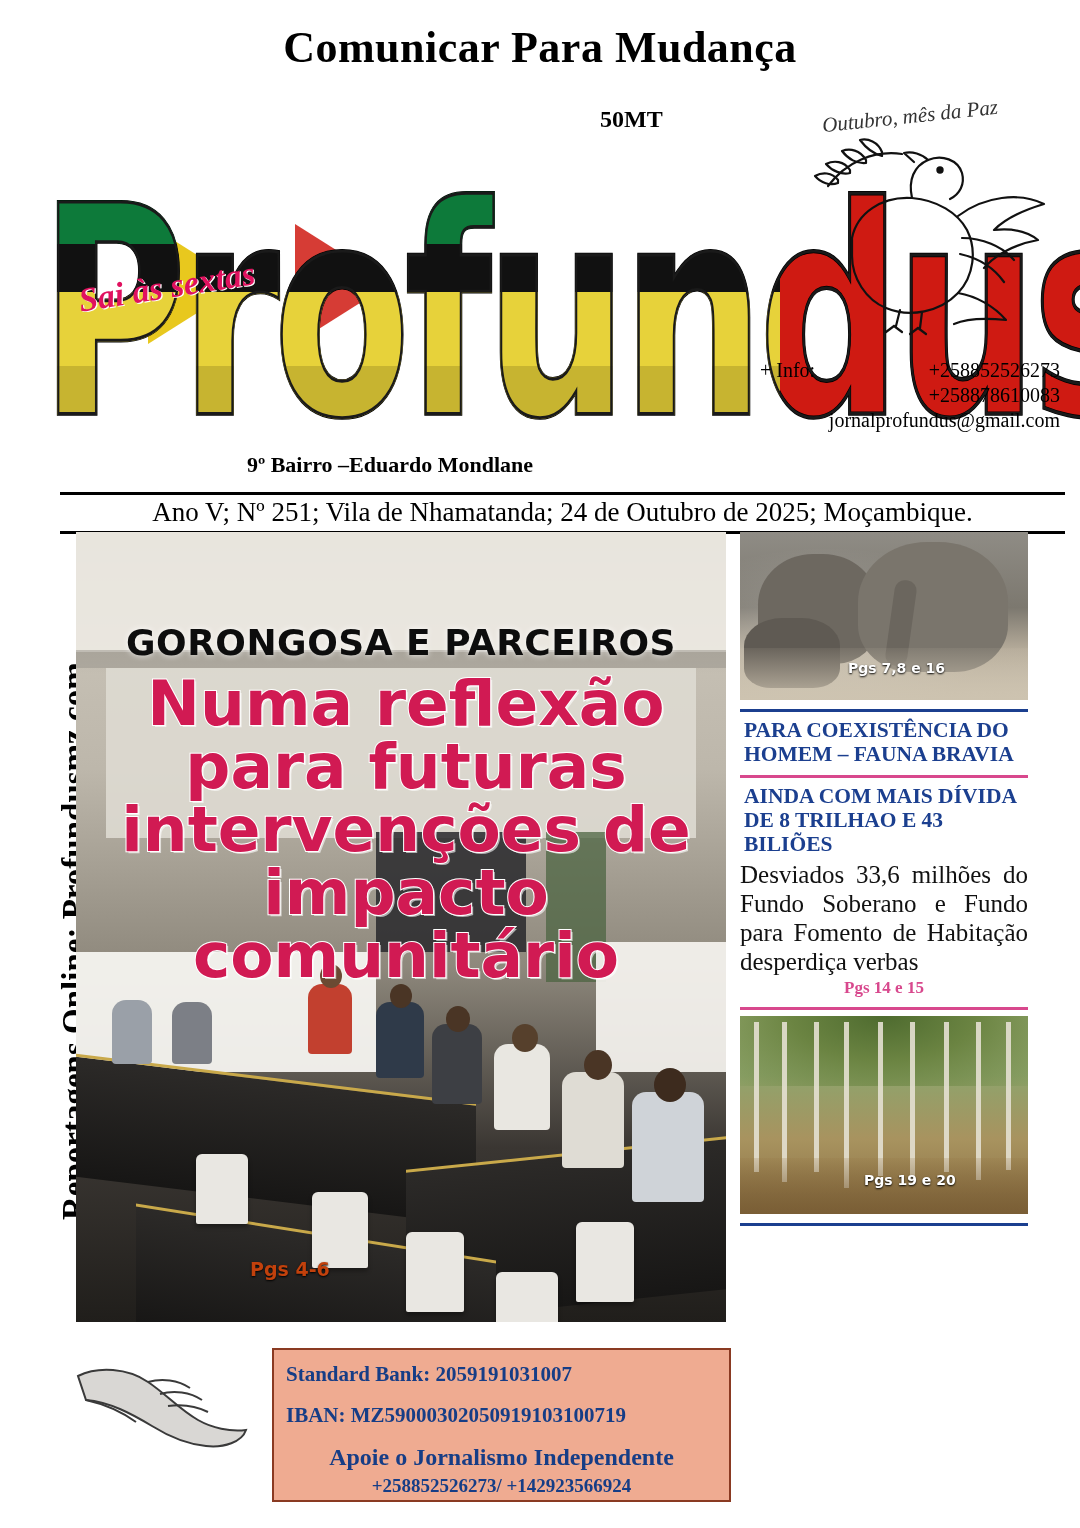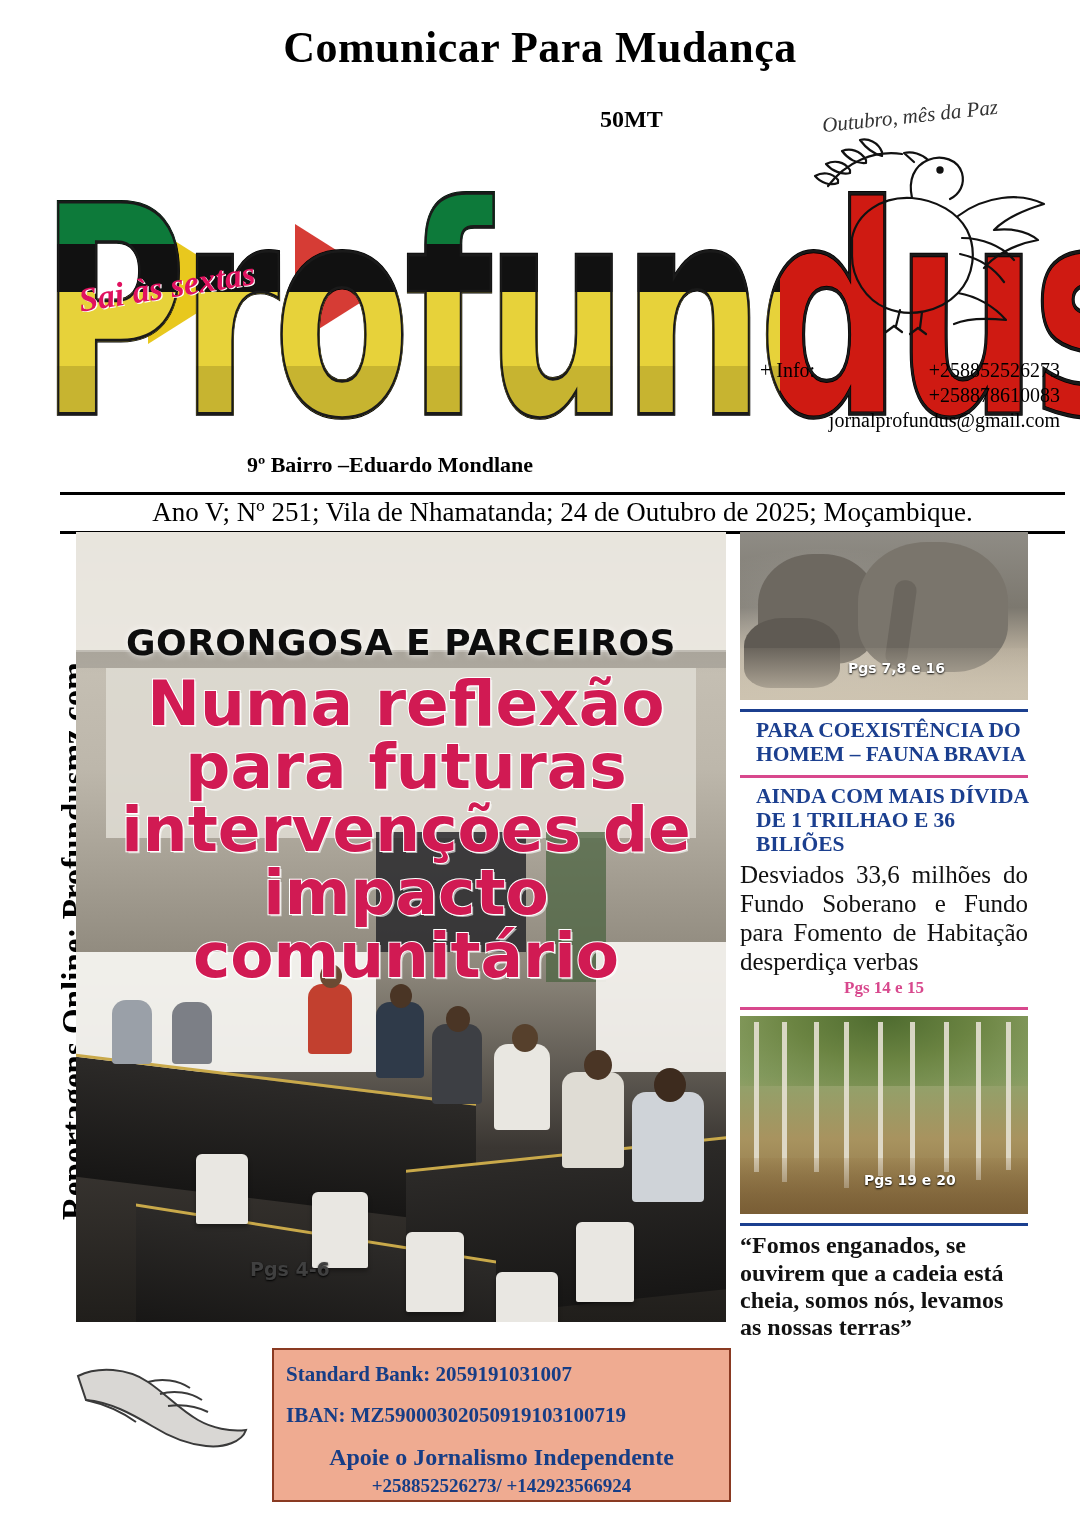--- a/index.html
+++ b/index.html
@@ -249,21 +249,21 @@
     -webkit-text-stroke: 2px #ffffff;
     paint-order: stroke fill;
     text-shadow: 2px 2px 0 rgba(255,255,255,.6);
   }
   #lead-pages {
     position: absolute;
     left: 250px; top: 1258px;
     font-family: "DejaVu Sans", sans-serif;
     font-weight: bold;
     font-size: 19px;
-    color: #404040;
+    color: #c2410c;
     text-shadow: 0 1px 2px #000;
   }
 
   
   #right-col {
     position: absolute;
     left: 740px; top: 532px;
     width: 288px;
   }
   .news-photo {
@@ -318,21 +318,21 @@
     border: none;
     border-top: 3px solid #d8488d;
     margin: 9px 0 6px 0;
   }
   .news-kicker {
     font-family: "Liberation Serif", serif;
     font-weight: bold;
     font-size: 21.5px;
     line-height: 1.12;
     color: #1b3f8f;
-    margin: 0 0 4px 16px;
+    margin: 0 0 4px 4px;
   }
   .news-body {
     font-family: "Liberation Serif", serif;
     font-size: 25px;
     line-height: 1.16;
     color: #111;
     text-align: justify;
     margin: 0;
   }
   .news-pgs {
@@ -517,42 +517,41 @@
     <div class="eleph" style="left:4px;  top:86px; width:96px;  height:70px; background:#5f5a53; border-radius:40% 40% 28% 28%;"></div>
     <div style="position:absolute; left:150px; top:48px; width:22px; height:86px; background:#6b665e; border-radius:10px; transform:rotate(8deg);"></div>
     <div style="position:absolute; left:0; bottom:0; width:288px; height:52px; background:linear-gradient(180deg, rgba(205,195,176,.1), rgba(205,195,176,.85));"></div>
     <div class="photo-pages" style="left:108px; top:128px;">Pgs 7,8 e 16</div>
   </div>
 
   <hr class="hr-blue">
   <p class="news-kicker">PARA COEXISTÊNCIA DO HOMEM – FAUNA BRAVIA</p>
 
   <hr class="hr-pink">
-  <p class="news-kicker">AINDA COM MAIS DÍVIDA DE 1 TRILHAO E 36 BILIÕES</p>
+  <p class="news-kicker">AINDA COM MAIS DÍVIDA DE 8 TRILHAO E 43 BILIÕES</p>
   <p class="news-body">Desviados 33,6 milhões do Fundo Soberano e Fundo para Fomento de Habitação desperdiça verbas</p>
   <p class="news-pgs">Pgs 14 e 15</p>
 
   <hr class="hr-pink">
   <div class="news-photo" id="eucalipto-photo">
     <div class="canopy"></div>
     <div class="trunk" style="left:14px;"></div>
     <div class="trunk" style="left:42px; height:160px;"></div>
     <div class="trunk" style="left:74px; height:150px;"></div>
     <div class="trunk" style="left:104px; height:166px;"></div>
     <div class="trunk" style="left:138px; height:154px;"></div>
     <div class="trunk" style="left:170px; height:162px;"></div>
     <div class="trunk" style="left:204px; height:150px;"></div>
     <div class="trunk" style="left:236px; height:158px;"></div>
     <div class="trunk" style="left:266px; height:148px;"></div>
     <div style="position:absolute; left:0; bottom:0; width:288px; height:56px; background:linear-gradient(180deg, rgba(150,120,70,.2), rgba(120,92,52,.9));"></div>
     <div class="photo-pages" style="left:92px; top:156px;margin-left:32px;">Pgs 19 e 20</div>
   </div>
 
   <hr class="hr-blue">
-  <p class="news-quote">“Fomos enganados, se ouvirem que a cadeia está cheia, somos nós, levamos as nossas terras”</p>
 </div>
 
 <svg id="hand-img" viewBox="0 0 190 150">
   <g fill="none" stroke="#3a3a3a" stroke-width="2">
     <path d="M8 28 C28 18, 58 20, 78 34 C96 46, 110 62, 128 72
              C142 80, 160 84, 176 82 C172 94, 154 100, 136 98
              C116 96, 98 88, 82 78 C62 66, 40 54, 16 52 Z" fill="#d9d7d4"></path>
     <path d="M78 34 C92 30, 108 32, 120 40"></path>
     <path d="M90 46 C104 42, 120 44, 132 52"></path>
     <path d="M98 58 C112 56, 126 58, 138 64"></path>

